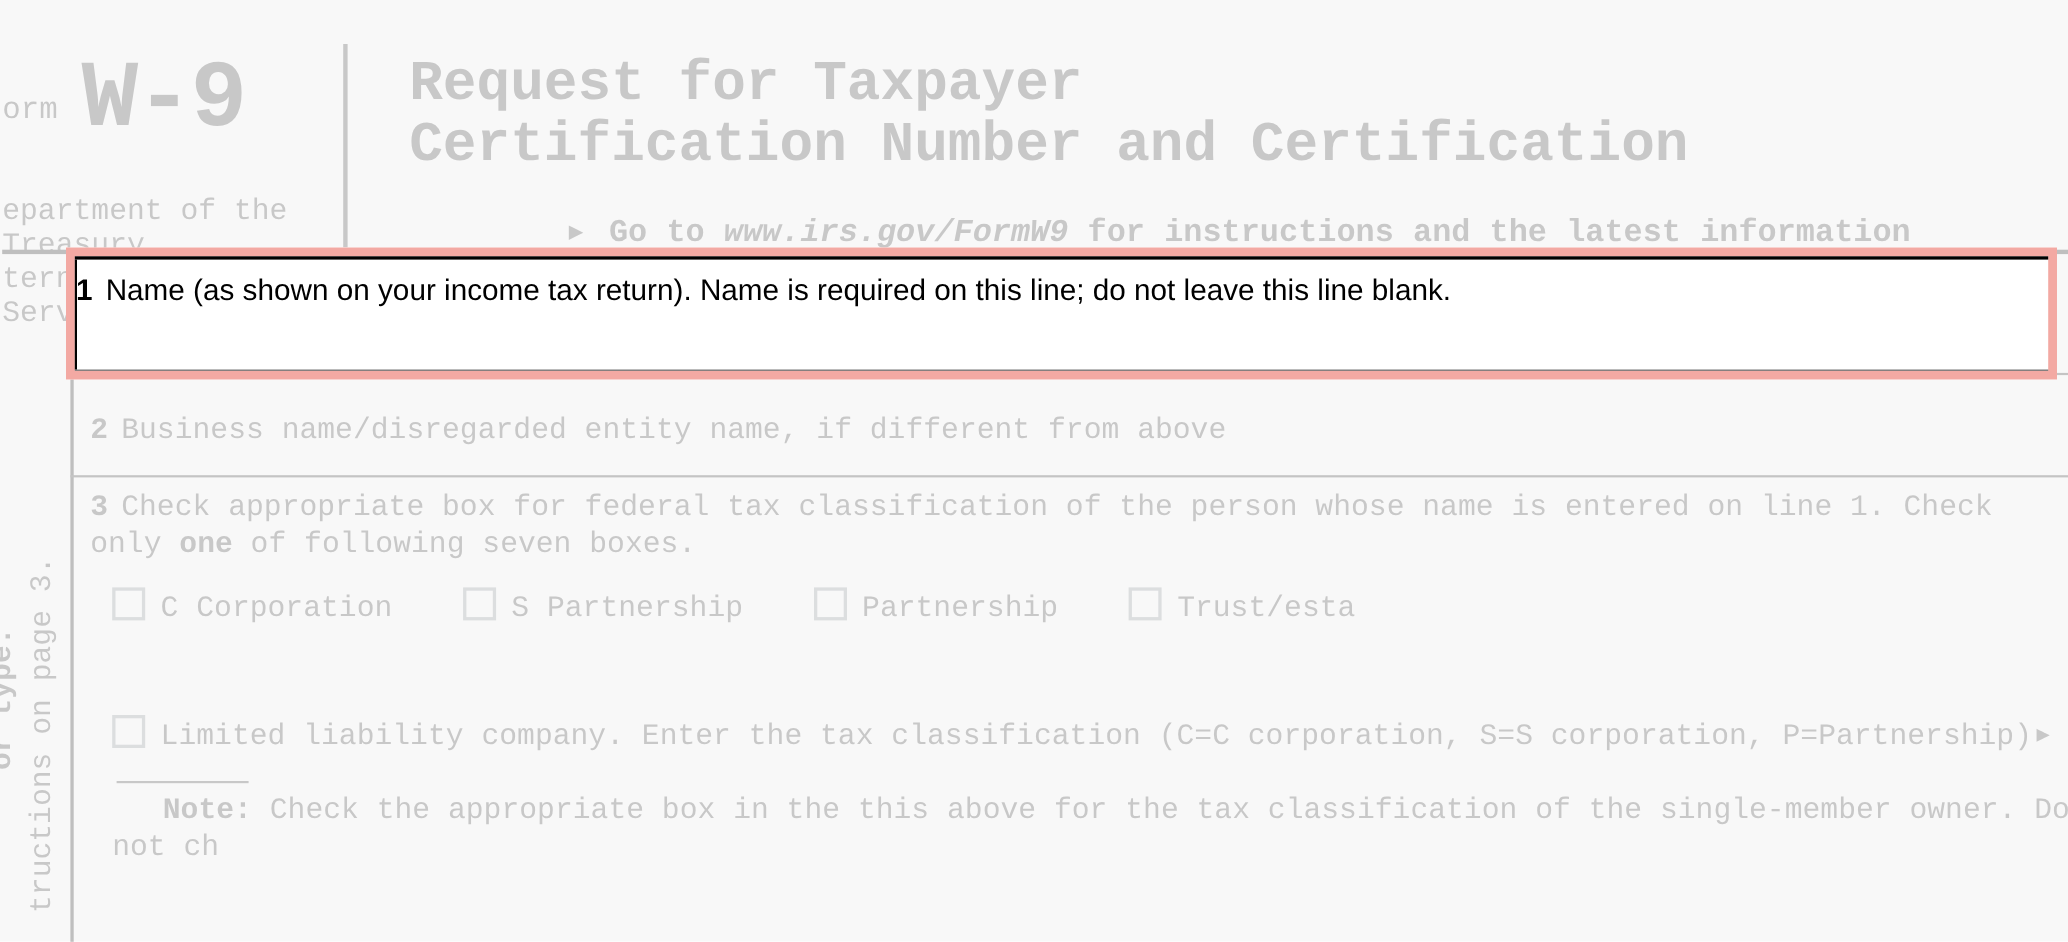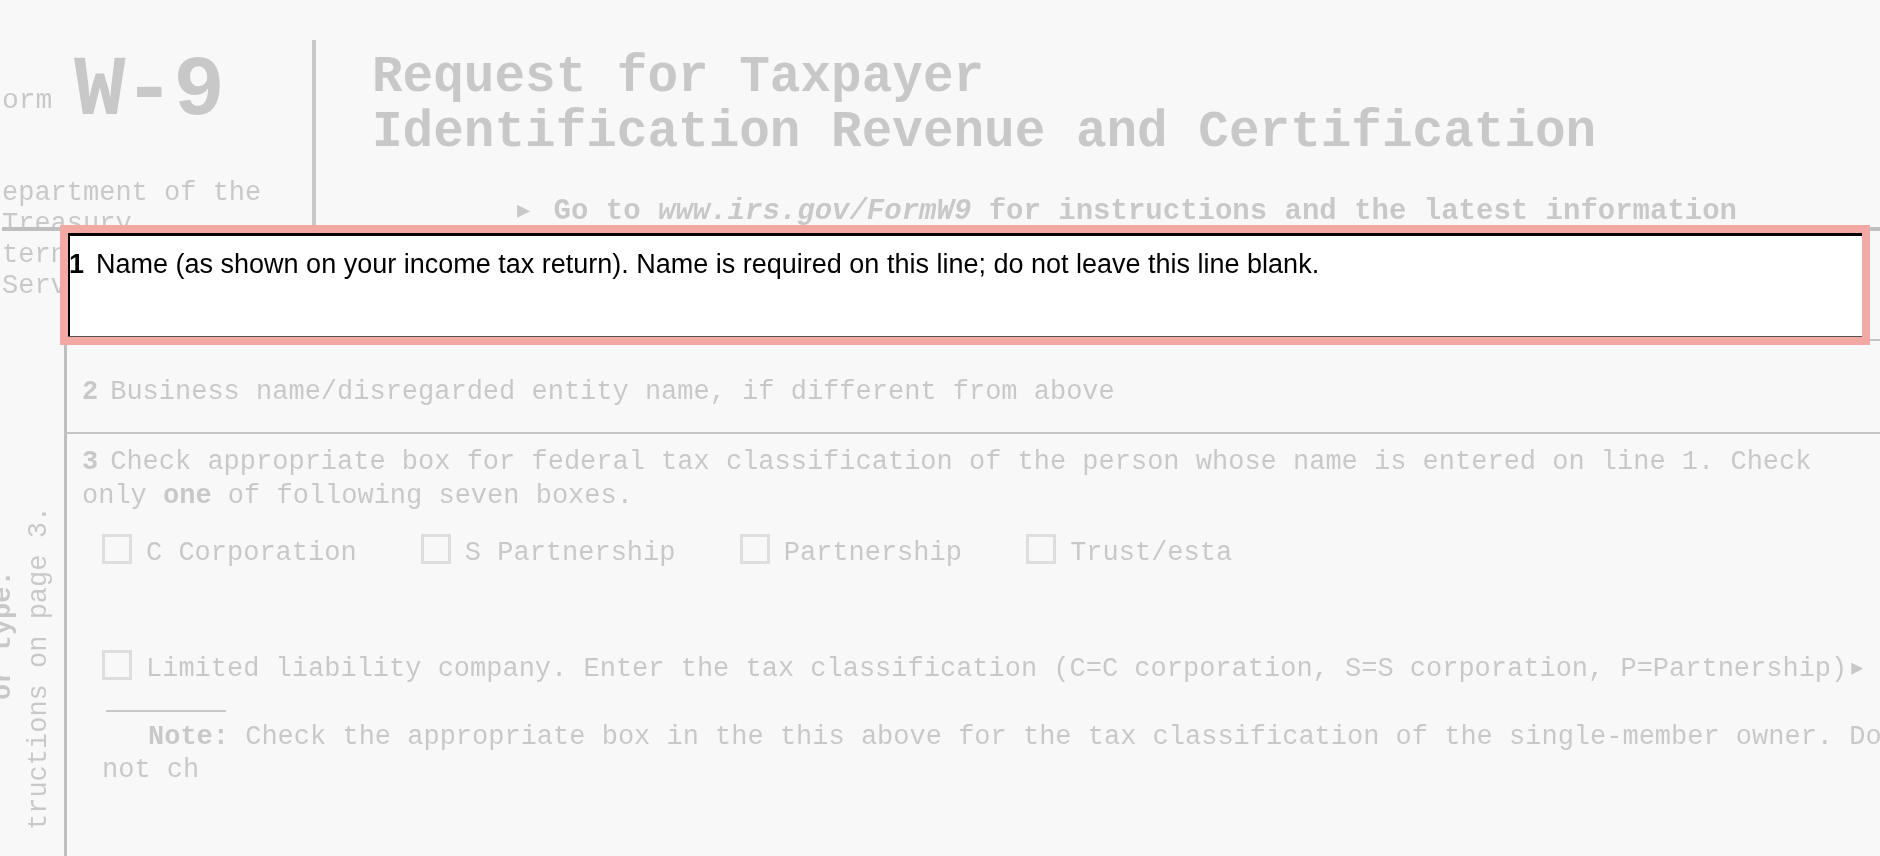--- a/index.html
+++ b/index.html
@@ -306,21 +306,21 @@
       <div class="w9">W-9</div>
       <div class="dept">
         <span>epartment of the Treasury</span><br>
         <span>ternal Revenue Service</span>
       </div>
     </div>
     <div class="vline"></div>
 
     <div class="title-main">
       <span>Request for Taxpayer</span><br>
-      <span>Identification Revenue and Certification</span>
+      <span>Certification Number and Certification</span>
     </div>
 
     <div class="goto">
       <span class="tri">▶</span>
       <span>Go to </span><span class="ital">www.irs.gov/FormW9</span><span> for instructions and the latest information</span>
     </div>
 
     <div class="rule1"></div>
     <div class="leftvline"></div>
 

